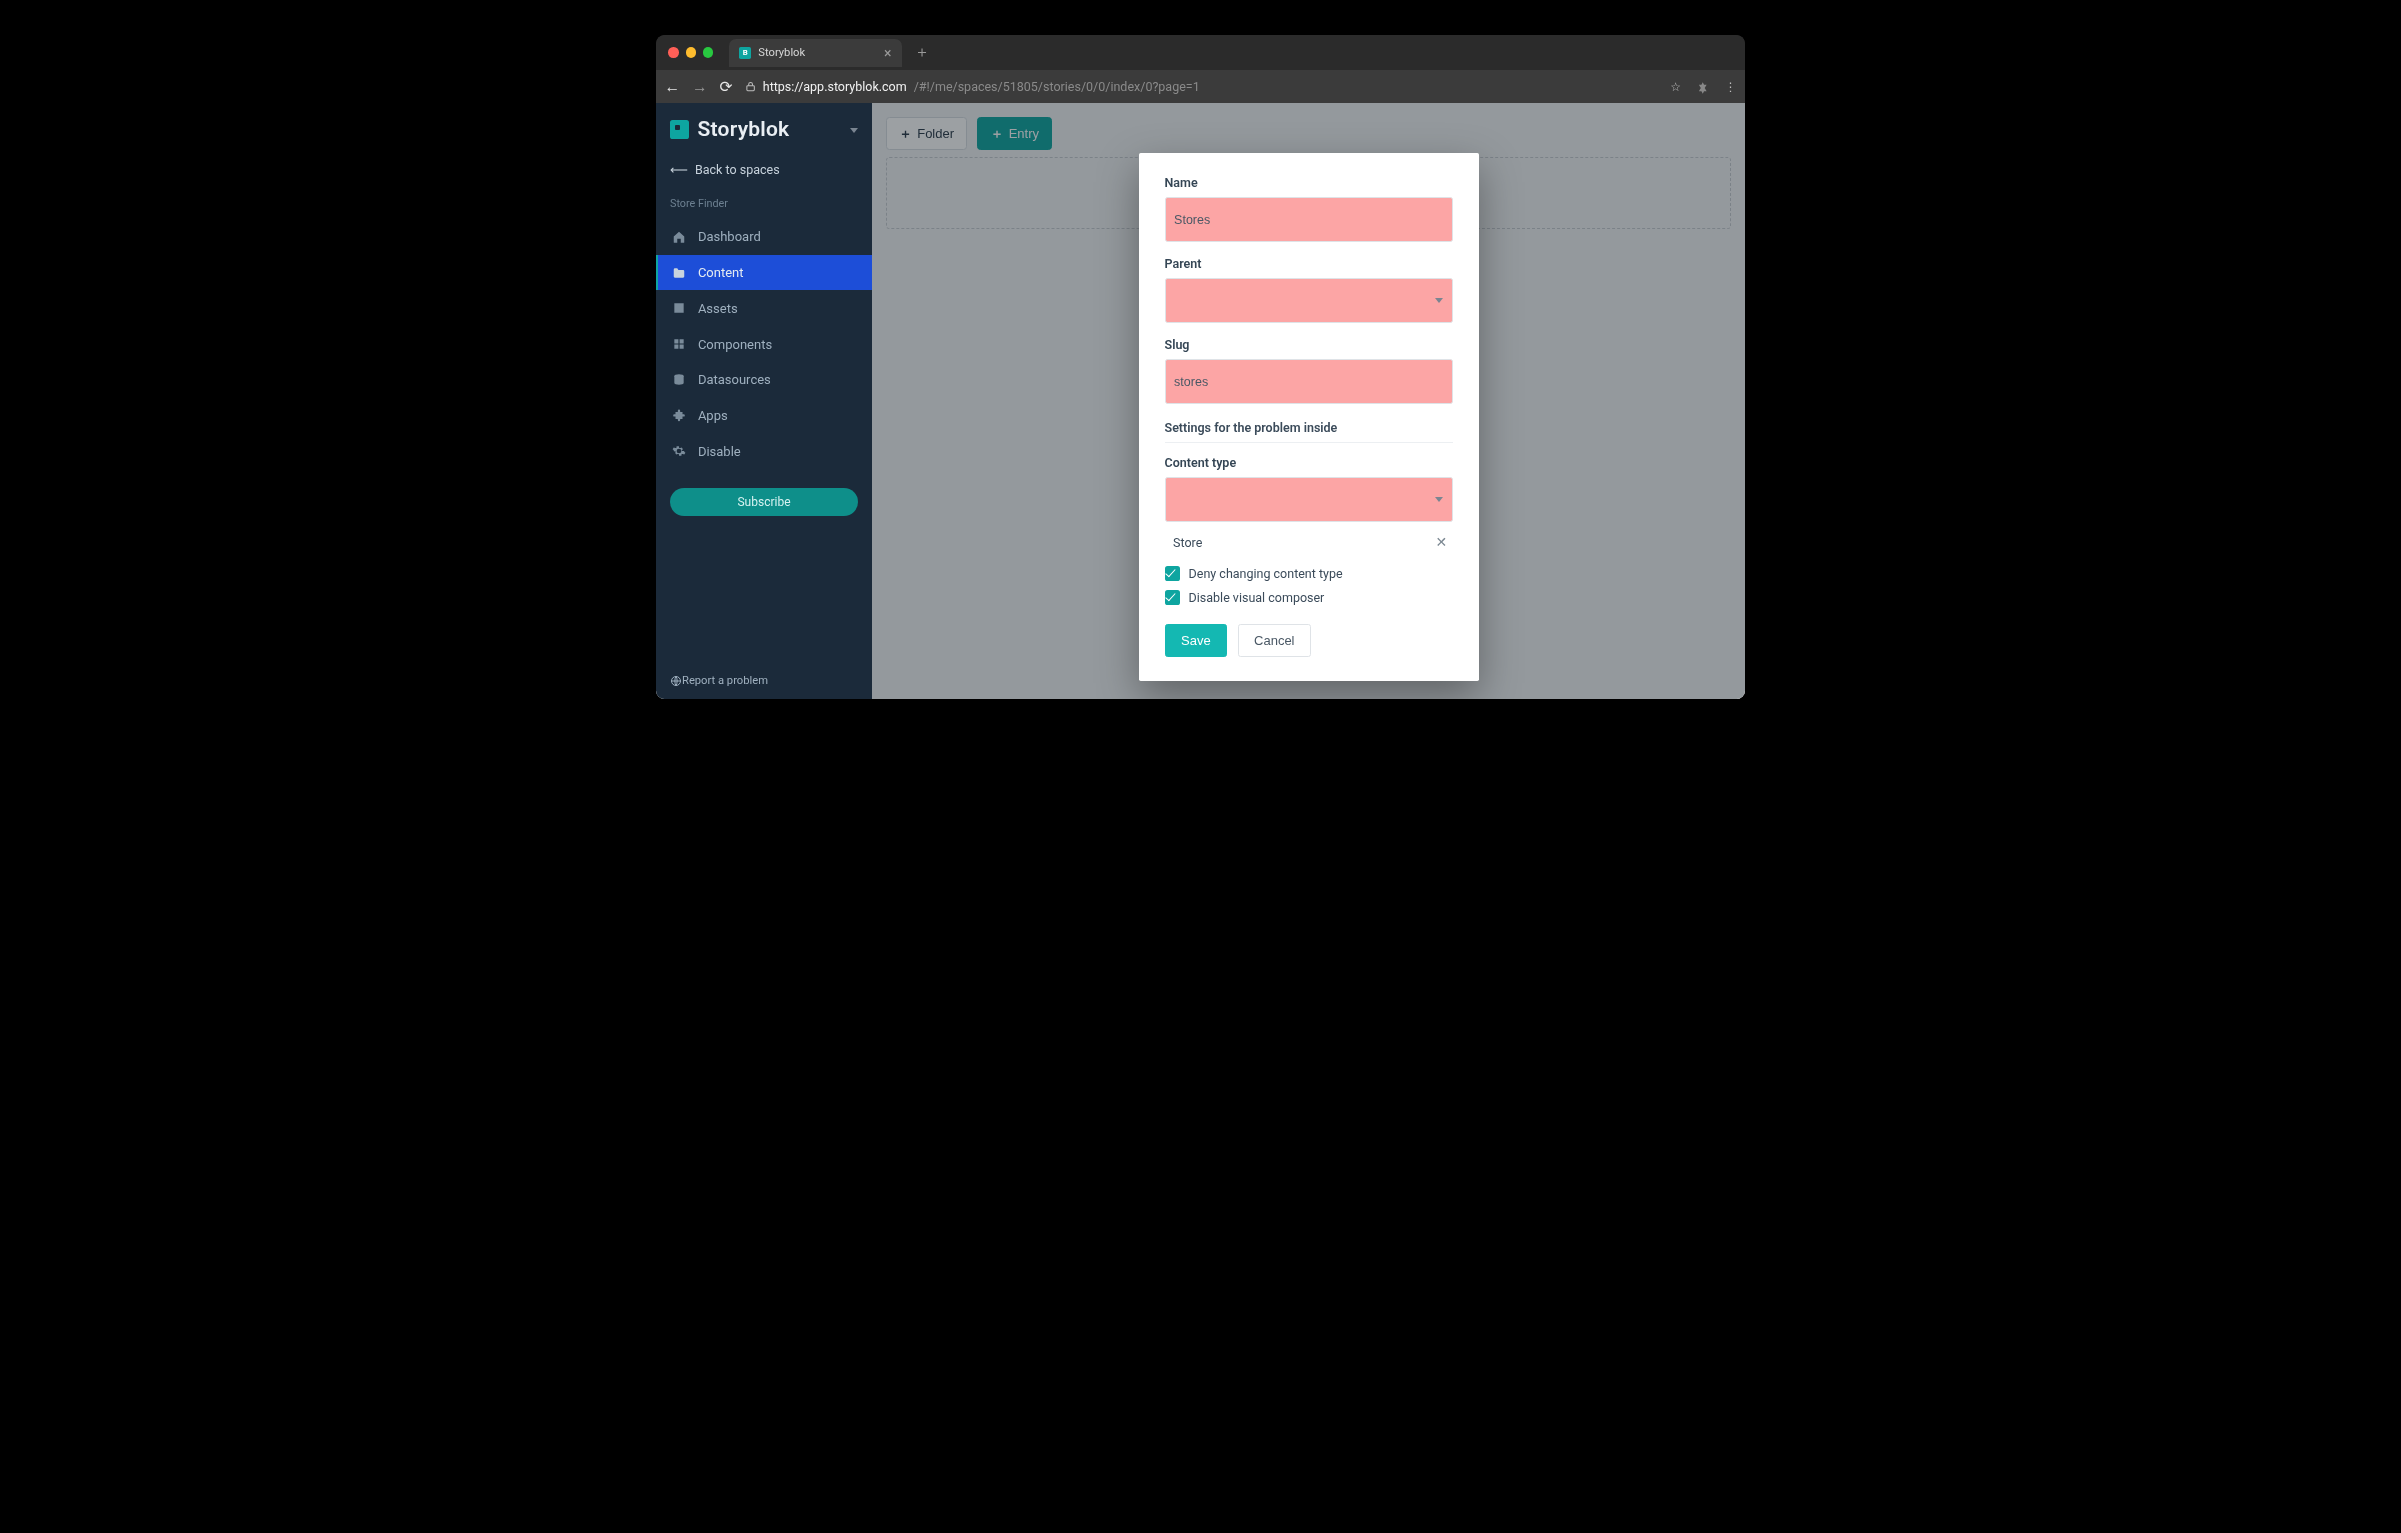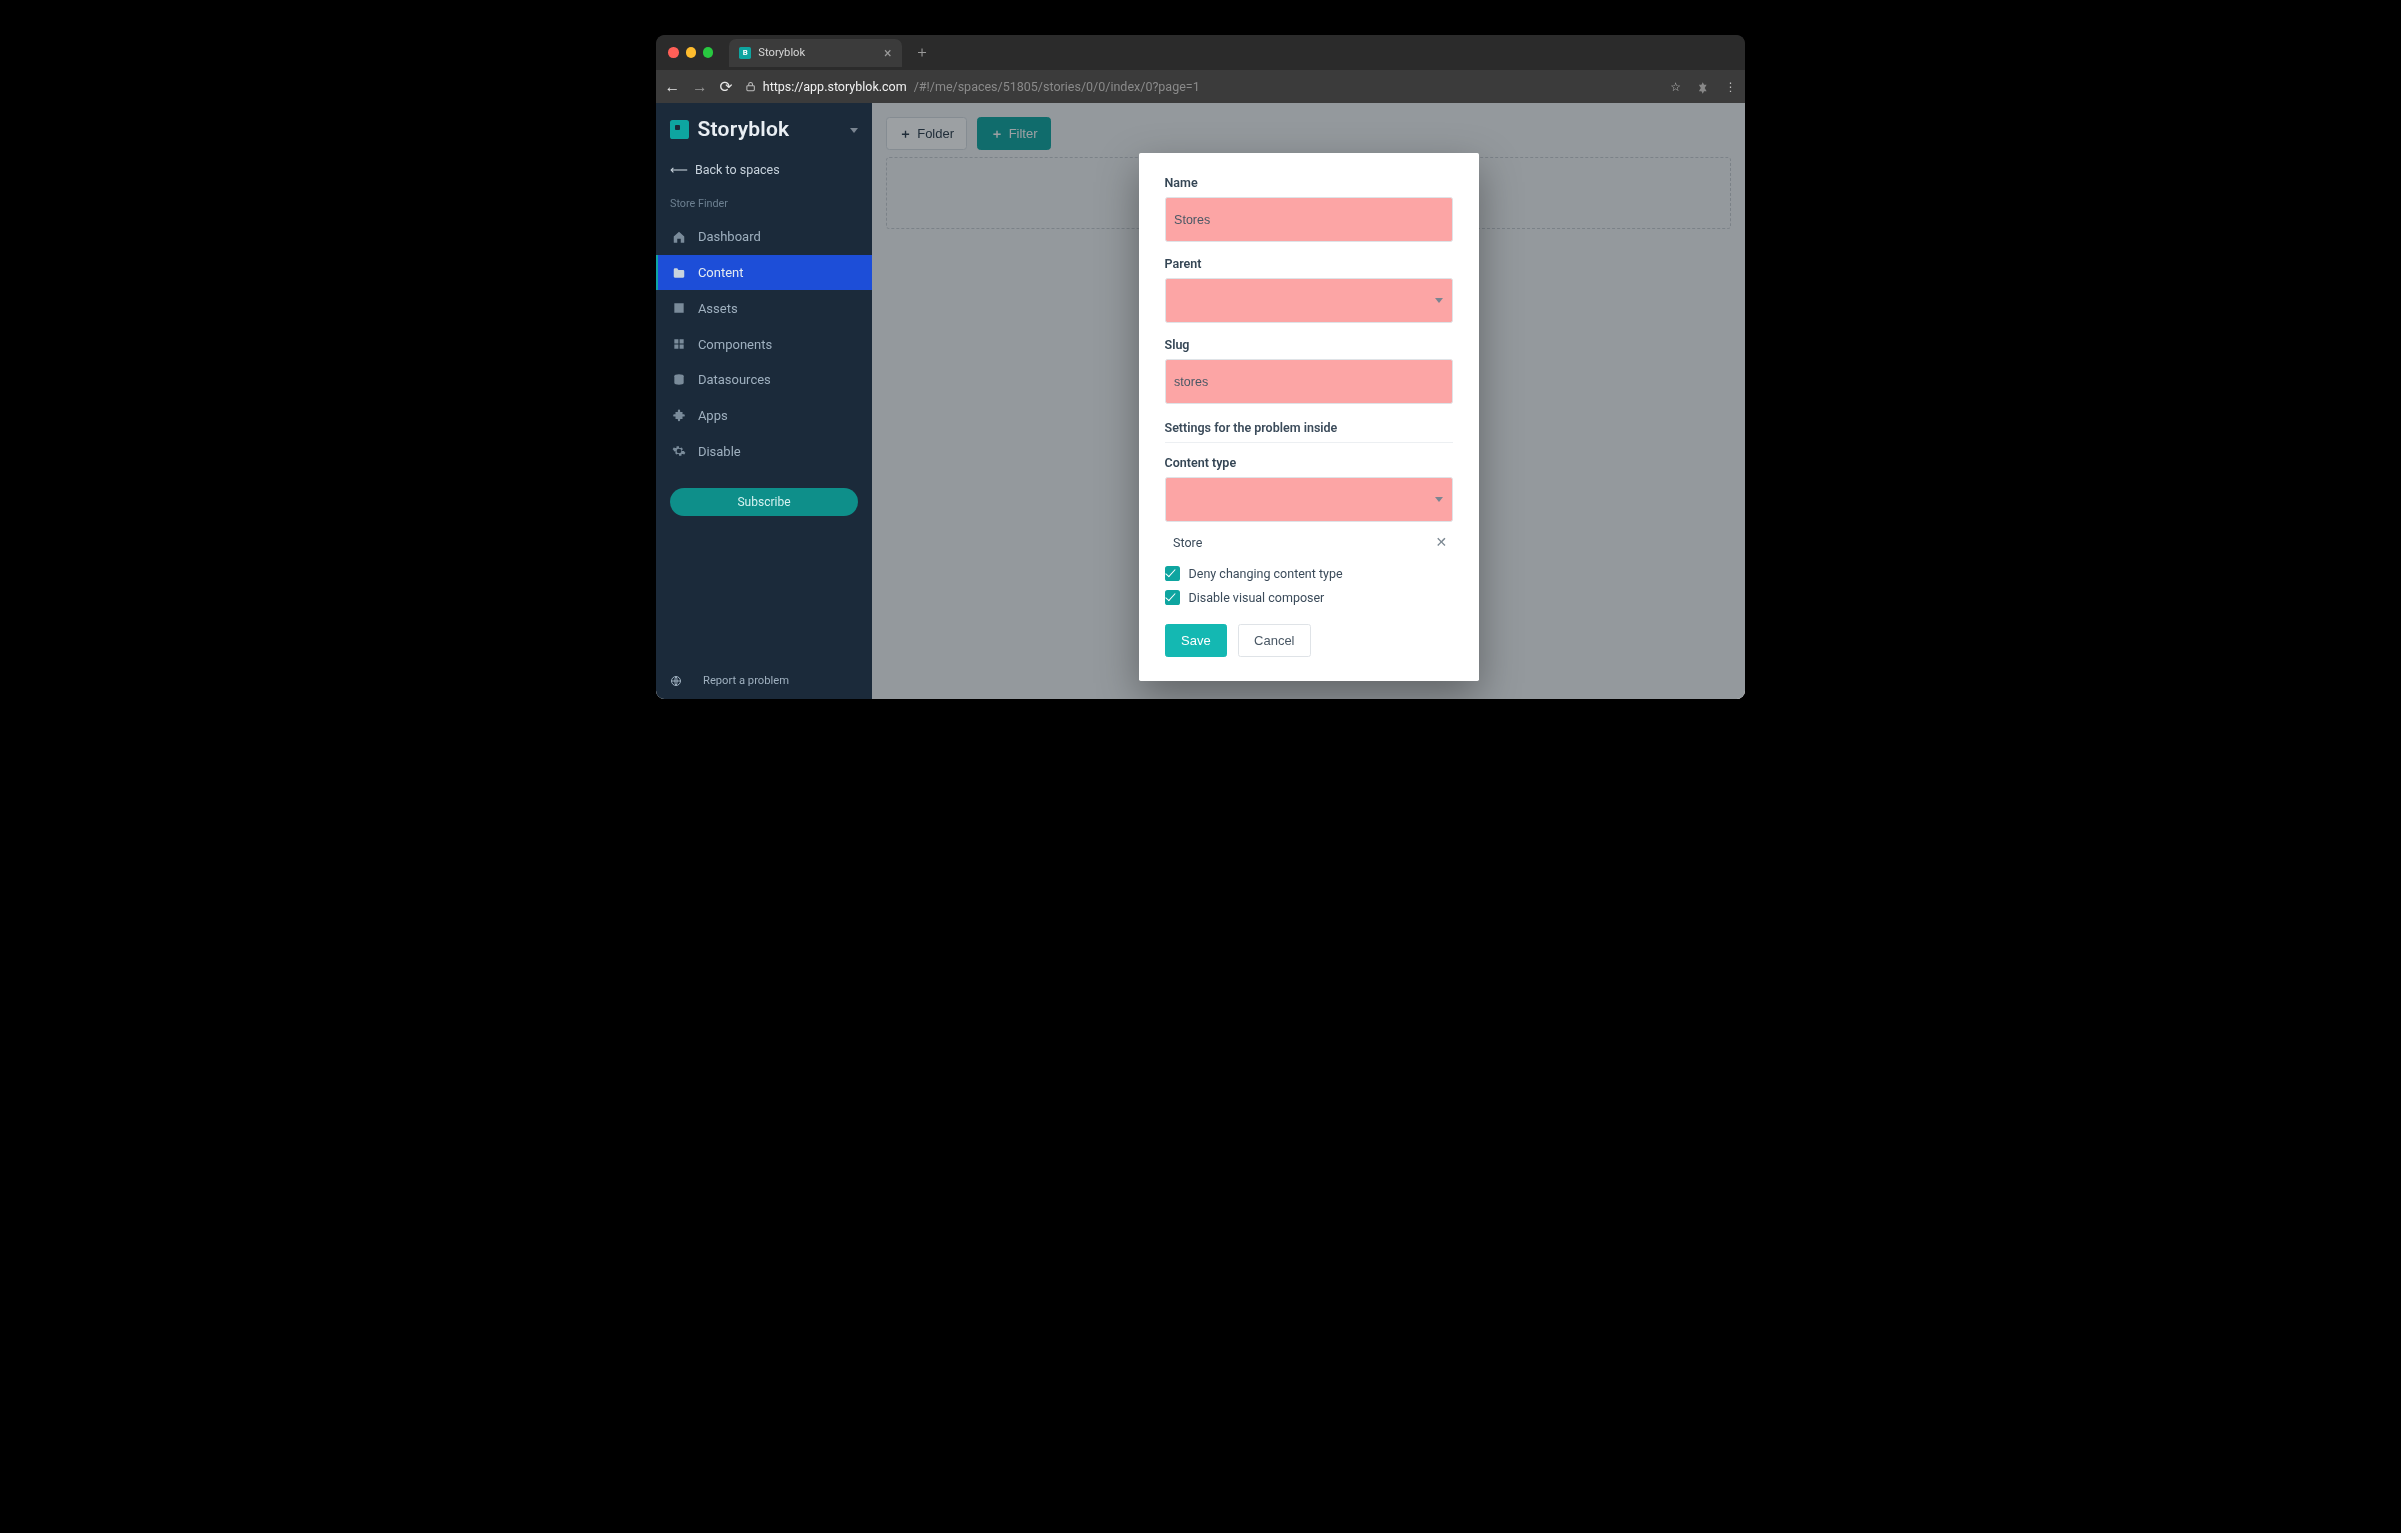--- a/index.html
+++ b/index.html
@@ -92,21 +92,21 @@
   }
   .nav-item .ic { width:15.5px; text-align:center; color:#7a8b9a; }
   .nav-item.active { background:#1d4ed8; border-left-color:#0ea5a0; color:#e4ebf1; }
   .nav-item.active .ic { color:#c9d4de; }
   .subscribe {
     margin:19px 14px 0 14px; background:#0e8f8a; color:#d5f2f0; text-align:center;
     padding:7px 0; border-radius:862px; font-size:12px; cursor:pointer;
   }
   .report {
     margin-top:auto; padding:12px 14px; font-size:11.2px; color:#9fb0bf;
-    display:flex; align-items:center; gap:21px; cursor:pointer;
+    display:flex; align-items:center; gap:0; cursor:pointer;
   }
   
   .main { flex:1; position:relative; background:#f2f3f5; }
   .toolbar { display:flex; gap:10.4px; padding:14px 14px 0 14px; align-items:center; }
   .search {
     flex:1; height:33px; border:0.9px solid #d8dde2; border-radius:3.5px; background:#fff;
     padding:0 10.4px; font-size:13px; color:#5a6772;
   }
   .btn {
     height:33px; border:0.9px solid #d8dde2; border-radius:3.5px; background:#fff;
@@ -301,21 +301,21 @@
     </aside>
 
     <main class="main">
       <div class="toolbar">
         <button class="btn">
           <span class="plus">＋</span>
           <span>Folder</span>
         </button>
         <button class="btn primary">
           <span class="plus">＋</span>
-          <span>Filter</span>
+          <span>Entry</span>
         </button>
       </div>
 
 
       <div class="empty">
         <span>There is no content yet.</span>
       </div>
 
       <div class="overlay">
         <div class="modal">

